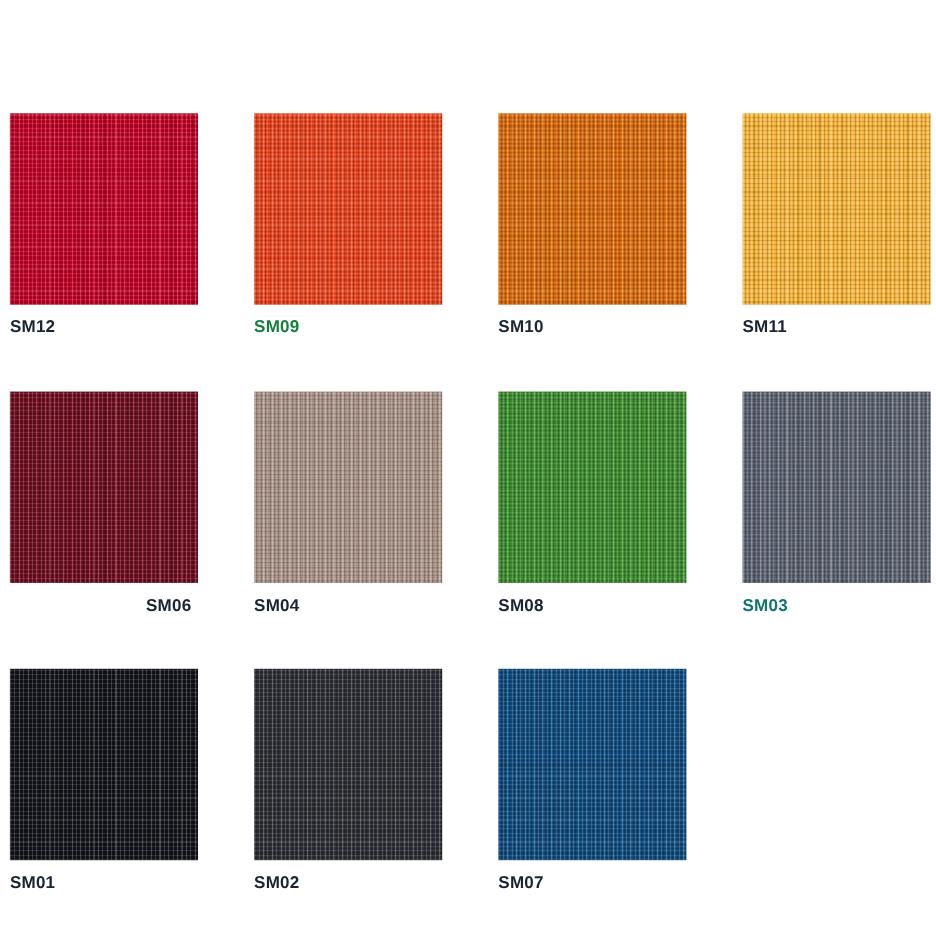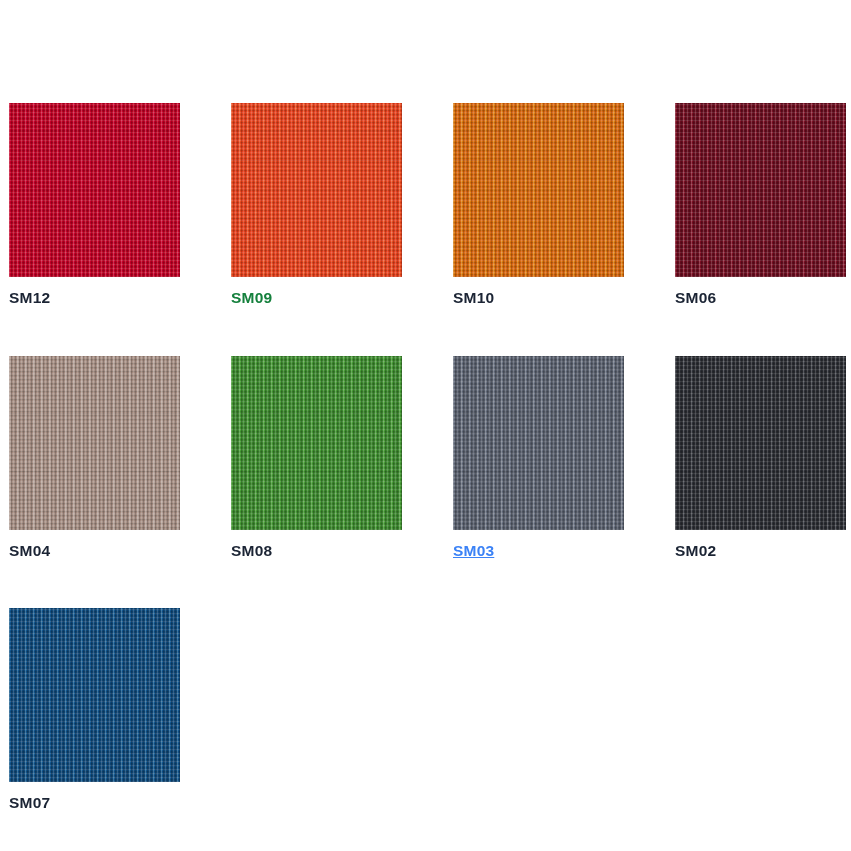--- a/index.html
+++ b/index.html
@@ -134,49 +134,61 @@
     <div class="swatch-label" style="color: #15803d;">SM09</div>
   </div>
 
   <div class="swatch-cell">
     <div class="swatch-chip" style="background-color: rgb(217, 106, 12);">
       <div class="weave-seams"></div>
     </div>
     <div class="swatch-label" style="color: rgb(27, 36, 52);">SM10</div>
   </div>
 
+  <div class="swatch-cell">
+    <div class="swatch-chip" style="background-color: rgb(249, 182, 59);">
+      <div class="weave-seams"></div>
+    </div>
+    <div class="swatch-label" style="color: rgb(27, 36, 52);">SM11</div>
+  </div>
 
   <div class="swatch-cell">
     <div class="swatch-chip" style="background-color: rgb(109, 13, 31);">
       <div class="weave-seams"></div>
     </div>
-    <div class="swatch-label" style="color: rgb(27, 36, 52);">SM06</div>
+    <div class="swatch-label" style="color: rgb(27, 36, 52); text-align: right;">SM06</div>
   </div>
 
   <div class="swatch-cell">
     <div class="swatch-chip" style="background-color: rgb(169, 146, 135);">
       <div class="weave-seams"></div>
     </div>
     <div class="swatch-label" style="color: rgb(27, 36, 52);">SM04</div>
   </div>
 
   <div class="swatch-cell">
     <div class="swatch-chip" style="background-color: rgb(61, 139, 46);">
       <div class="weave-seams"></div>
     </div>
     <div class="swatch-label" style="color: rgb(27, 36, 52);">SM08</div>
   </div>
 
   <div class="swatch-cell">
     <div class="swatch-chip" style="background-color: rgb(91, 98, 112);">
       <div class="weave-seams"></div>
     </div>
-    <div class="swatch-label" style="color: #3b82f6; text-decoration: underline;">SM03</div>
-  </div>
-
+    <div class="swatch-label" style="color: #0f766e;">SM03</div>
+  </div>
+
+  <div class="swatch-cell">
+    <div class="swatch-chip" style="background-color: rgb(17, 19, 25);">
+      <div class="weave-seams"></div>
+    </div>
+    <div class="swatch-label" style="color: rgb(27, 36, 52);">SM01</div>
+  </div>
 
 
   <div class="swatch-cell">
     <div class="swatch-chip" style="background-color: rgb(43, 45, 51);">
       <div class="weave-seams"></div>
     </div>
     <div class="swatch-label" style="color: rgb(27, 36, 52);">SM02</div>
   </div>
 
   <div class="swatch-cell">

